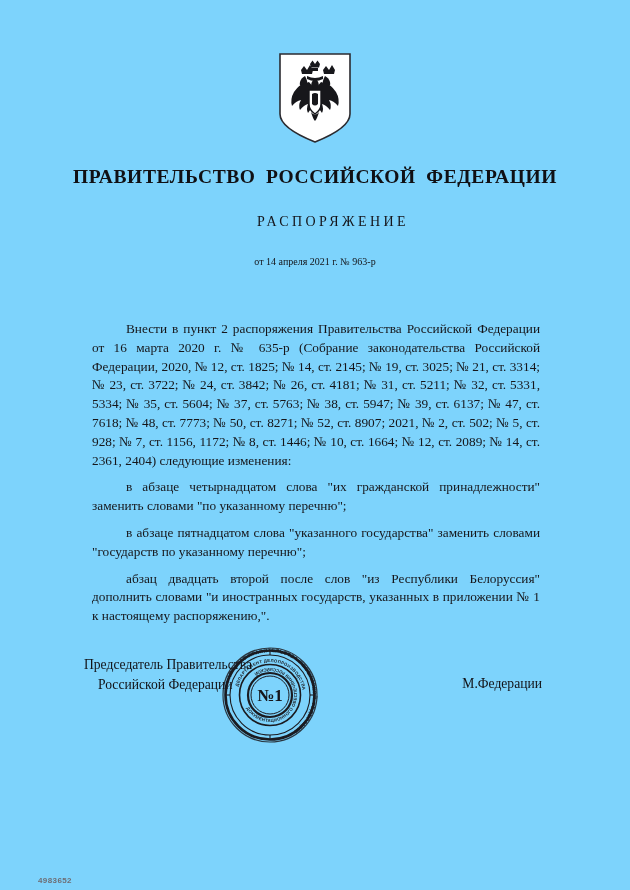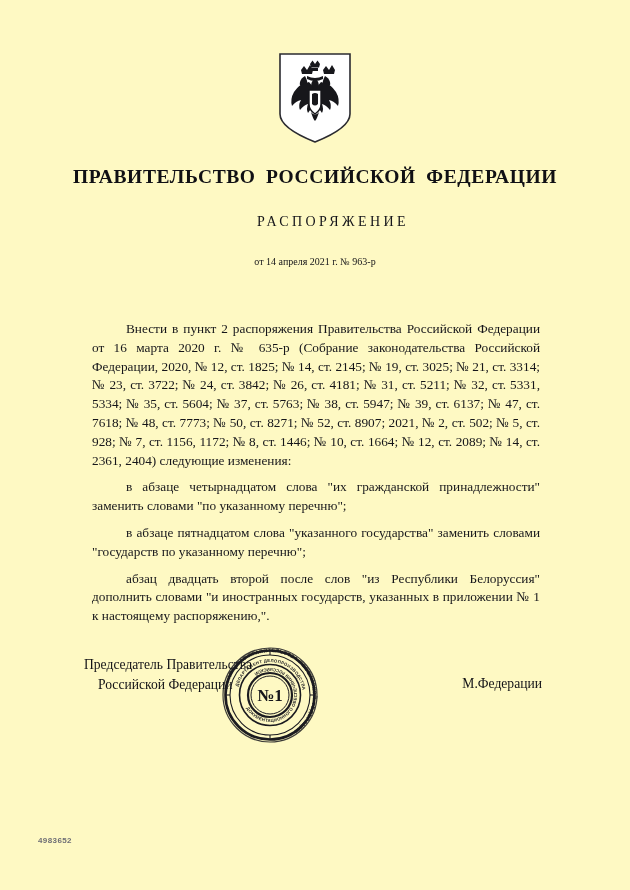--- a/index.html
+++ b/index.html
@@ -13,21 +13,21 @@
     height: 890px;
     position: relative;
     font-family: "Liberation Serif", "DejaVu Serif", serif;
     color: #17171a;
     overflow: hidden;
   }
 
   .page {
     position: absolute;
     inset: 0;
-    background: #fef9c3;
+    background: #7dd3fc;
   }
 
   
   .emblem-wrap {
     position: absolute;
     top: 52px;
     left: 0;
     width: 100%;
     display: flex;
     justify-content: center;
@@ -125,21 +125,21 @@
     width: 104px;
     height: 104px;
     pointer-events: none;
   }
   .seal svg { display: block; width: 100%; height: 100%; }
 
   
   .footer-id {
     position: absolute;
     left: 38px;
-    top: 836px;
+    top: 876px;
     font-size: 8px;
     font-weight: bold;
     letter-spacing: 0.4px;
     color: #6e6e75;
     font-family: "Liberation Sans", sans-serif;
   }
 </style>
 </head>
 <body>
 

